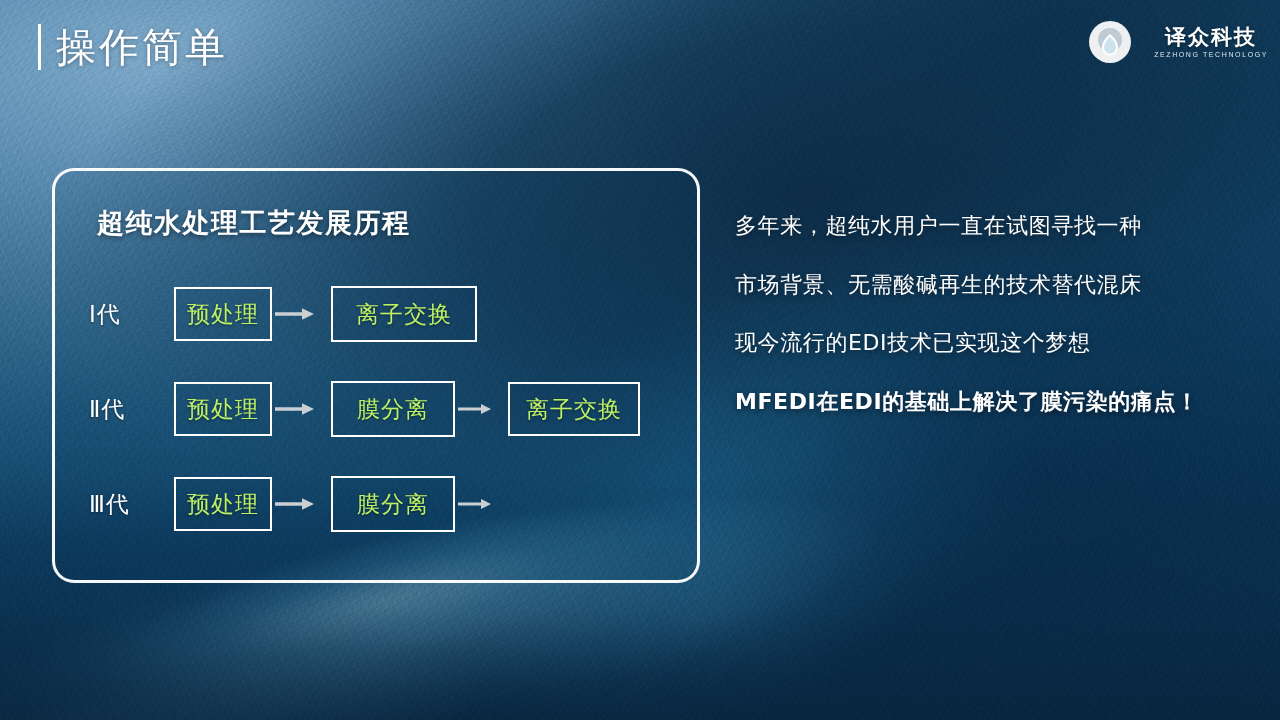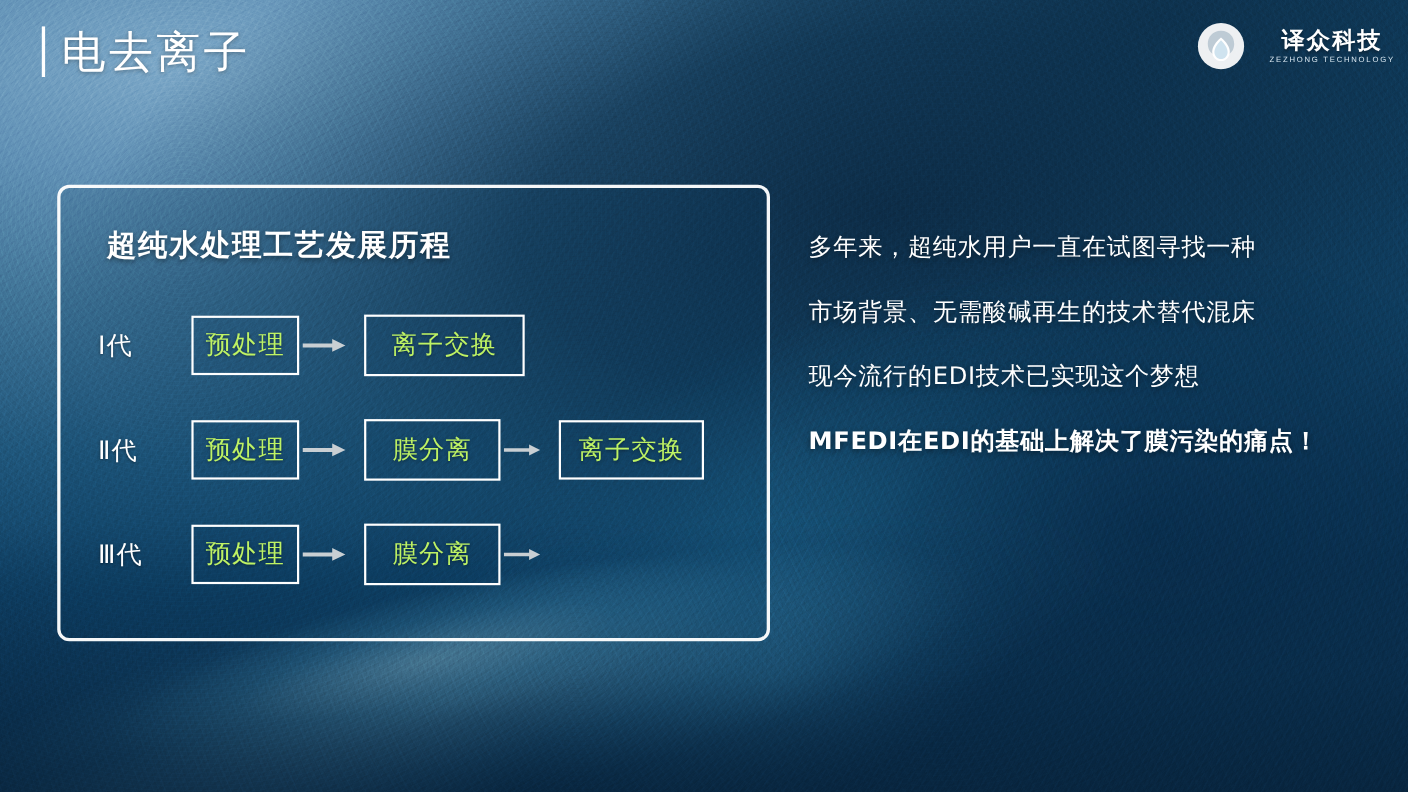--- a/index.html
+++ b/index.html
@@ -98,21 +98,21 @@
   }
   .logo-en{
     font-size:7px; color:#dbe9f2; letter-spacing:1.6px; margin-top:3px;
     font-family:"Liberation Sans",sans-serif;
   }
 
   
   .panel{
     position:absolute; left:52px; top:168px; width:648px; height:415px;
     border:3px solid rgba(255,255,255,0.96);
-    border-radius:11px;
+    border-radius:22px;
     background:rgba(10,58,92,0.14);
   }
   .panel-title{
     position:absolute; left:42px; top:34px;
     font-size:27px; font-weight:700; color:#ffffff; letter-spacing:1.5px;
     font-family:"DejaVu Sans","Liberation Sans",sans-serif;
     text-shadow:0 2px 5px rgba(0,0,0,.45);
   }
 
   .flow-rows{ position:absolute; left:0; top:108px; width:100%; }
@@ -184,21 +184,21 @@
   <div class="wave-barrel"></div>
   <div class="deep-right"></div>
   <div class="foam-sweep"></div>
   <div class="foam-streak"></div>
   <div class="dark-bottom"></div>
   <div class="ripples"></div>
   <div class="grain"></div>
 
   <div class="header">
     <div class="title-bar"></div>
-    <div class="page-title">电去离子</div>
+    <div class="page-title">操作简单</div>
 
     <div class="logo">
       <div class="logo-mark">
         <svg width="46" height="46" viewBox="0 0 46 46" aria-hidden="true">
           <circle cx="23" cy="23" r="21" fill="#ffffff" opacity="0.93"></circle>
           <path d="M23 9 C15 9 11 15 11 21 C11 27 15 31 19 31 C22 31 23 28 23 24 C23 28 24 31 27 31 C31 31 35 27 35 21 C35 15 31 9 23 9 Z" fill="#17476e" opacity="0.22"></path>
           <path d="M23 15 C18 19 15 24 15 28 C15 33 18.6 36.5 23 36.5 C27.4 36.5 31 33 31 28 C31 24 28 19 23 15 Z" fill="#ffffff"></path>
           <path d="M23 17.5 C19.4 21 17 25 17 28.2 C17 32 19.7 34.6 23 34.6 C26.3 34.6 29 32 29 28.2 C29 25 26.6 21 23 17.5 Z" fill="#cfe3ef"></path>
         </svg>
       </div>

